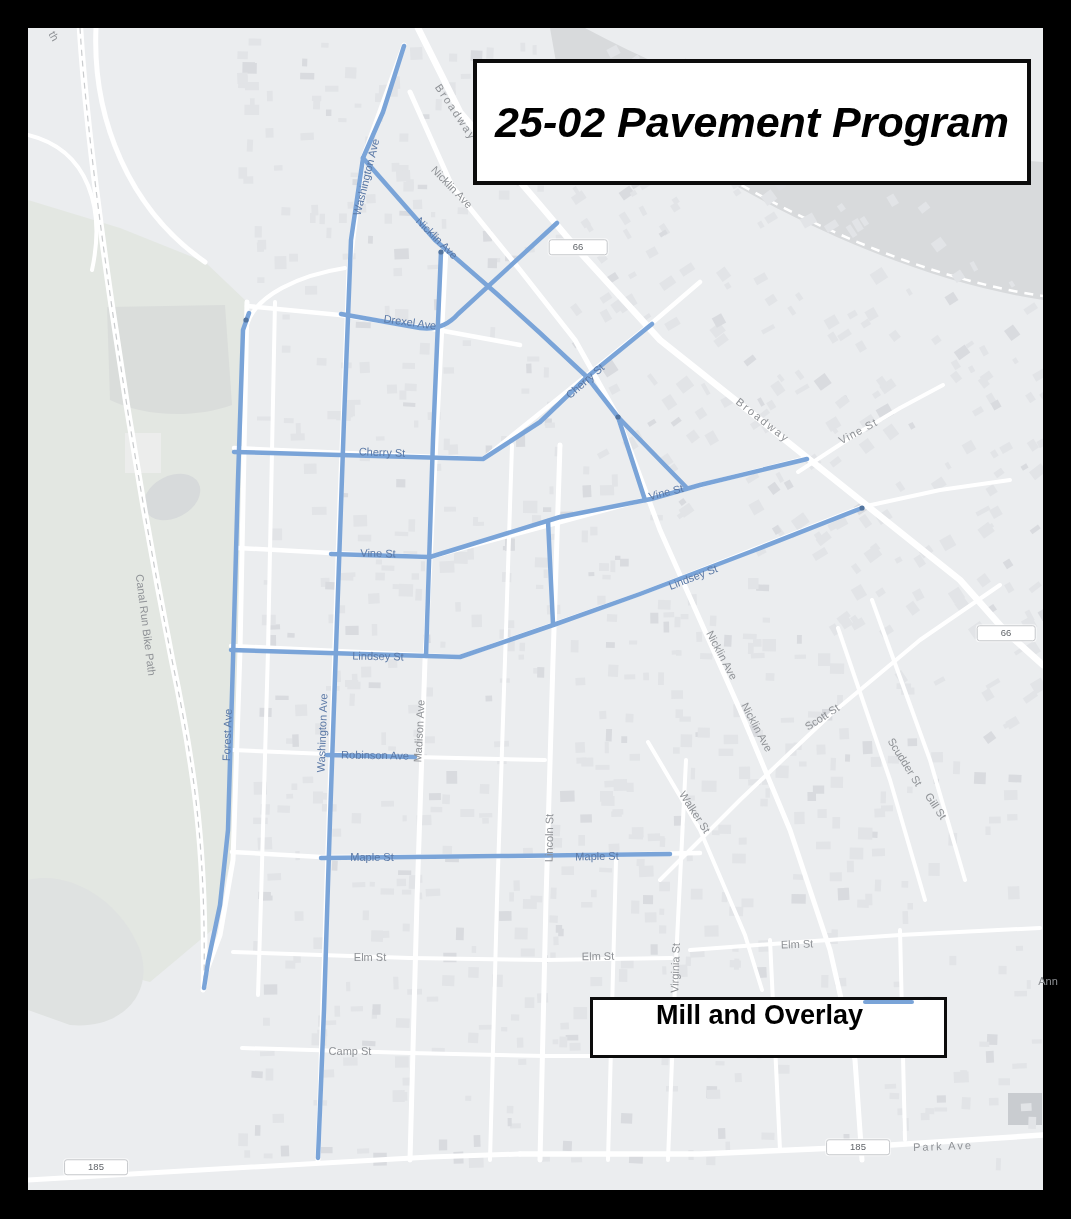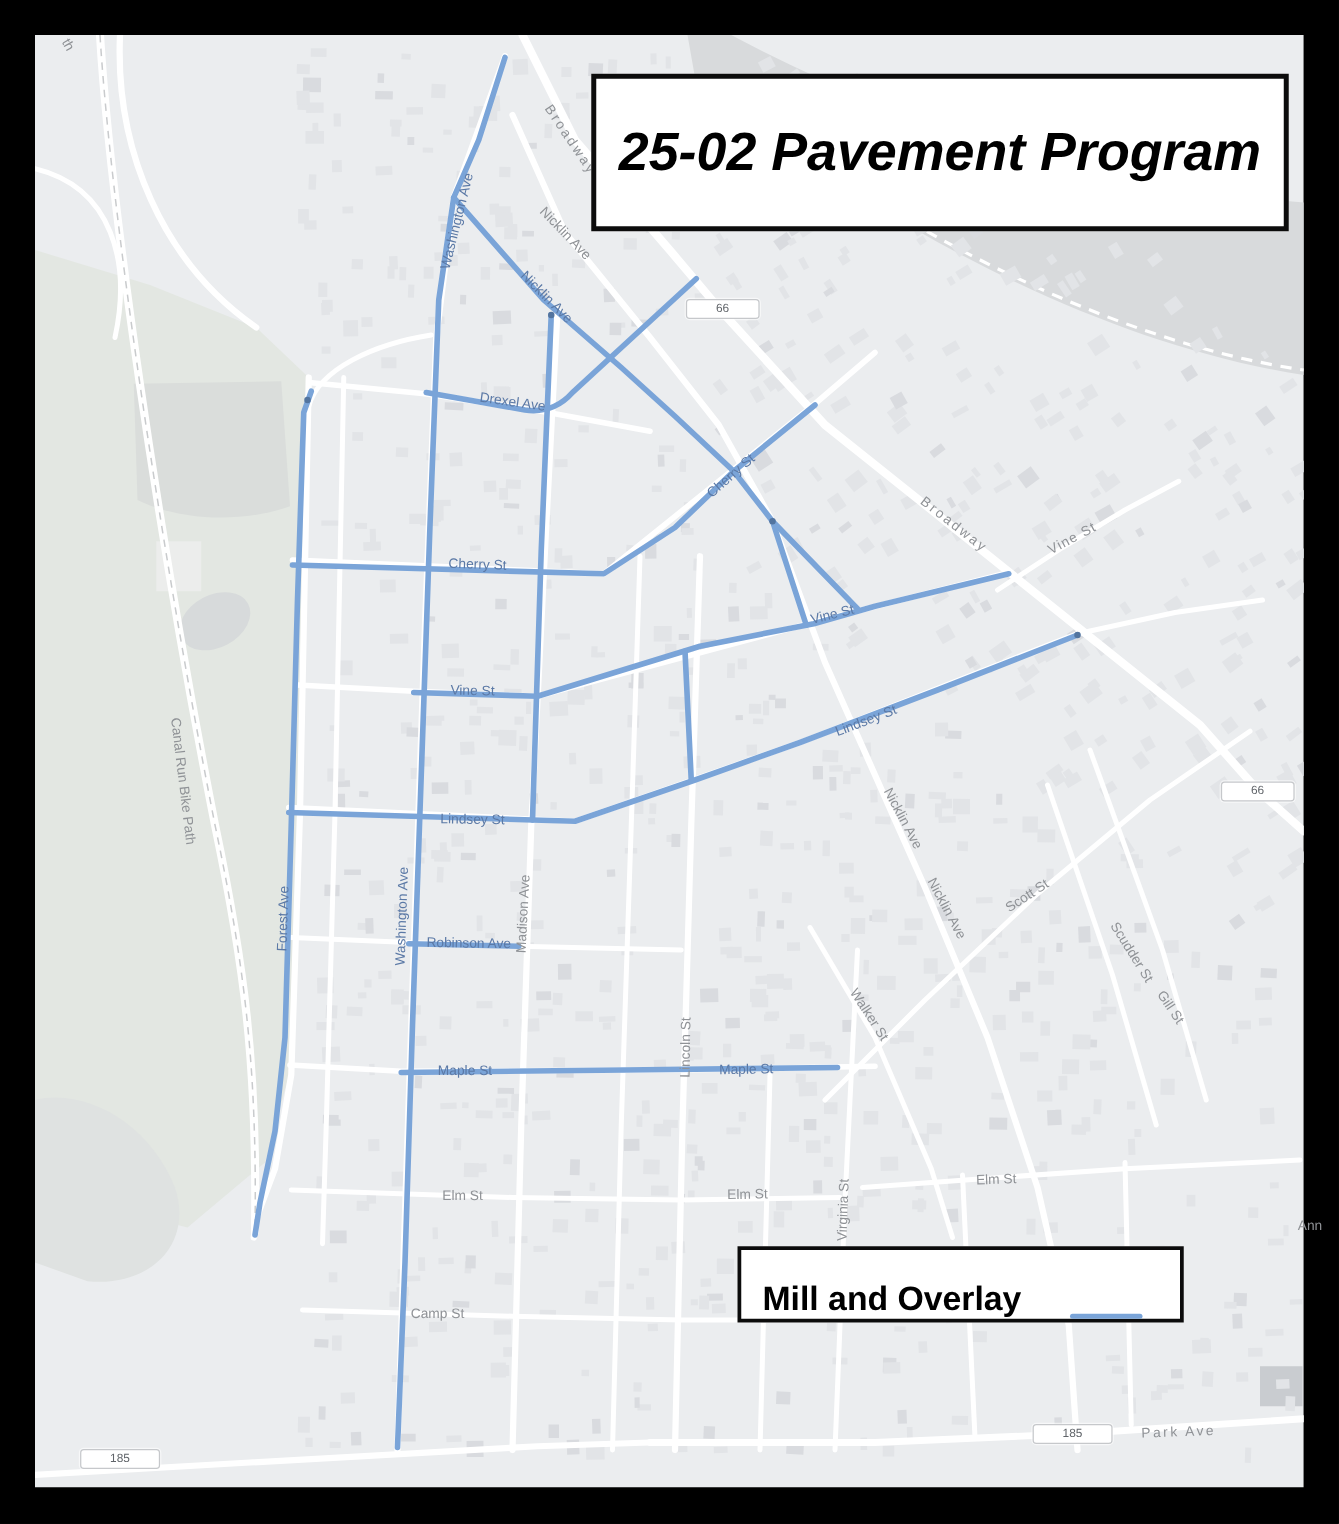--- a/index.html
+++ b/index.html
@@ -11,21 +11,21 @@
   .maplabel.g{color:#8f9296;}
   .maplabel.b{color:#5b79a6;}
   .shield{position:absolute;transform:translate(-50%,-50%);background:#fff;border:1px solid #c6c8cb;
           border-radius:3px;color:#606469;font-size:9.5px;line-height:1;padding:2px 23px;
           box-shadow:0 0 0 1px rgba(255,255,255,.6);}
   #title-box{position:absolute;left:473px;top:59px;width:558px;height:126px;background:#fff;
              border:4px solid #0c0c0c;box-sizing:border-box;display:flex;flex-direction:column;
              justify-content:center;align-items:center;text-align:center;}
   #title-box .tl{font-weight:bold;font-size:43px;color:#000;line-height:1.5;font-style:italic;}
   #legend-box{position:absolute;left:590px;top:997px;width:357px;height:61px;background:#fff;
-              border:3px solid #0c0c0c;box-sizing:border-box;display:flex;align-items:flex-end;}
+              border:3px solid #0c0c0c;box-sizing:border-box;display:flex;align-items:flex-start;padding-left:46px;}
   #legend-label{font-weight:bold;font-size:27px;color:#000;margin-left:17px;flex:0 0 auto;}
   #legend-line{display:block;width:58px;height:4px;border-radius:2px;margin-left:auto;margin-right:30px;}
 </style>
 </head>
 <body>
 
 <div id="stage">
   <svg id="map-svg" width="1071" height="1219" viewBox="0 0 1071 1219">
       <rect x="0" y="0" width="1071" height="1219" fill="#000000"></rect>
       <clipPath id="mapclip">

